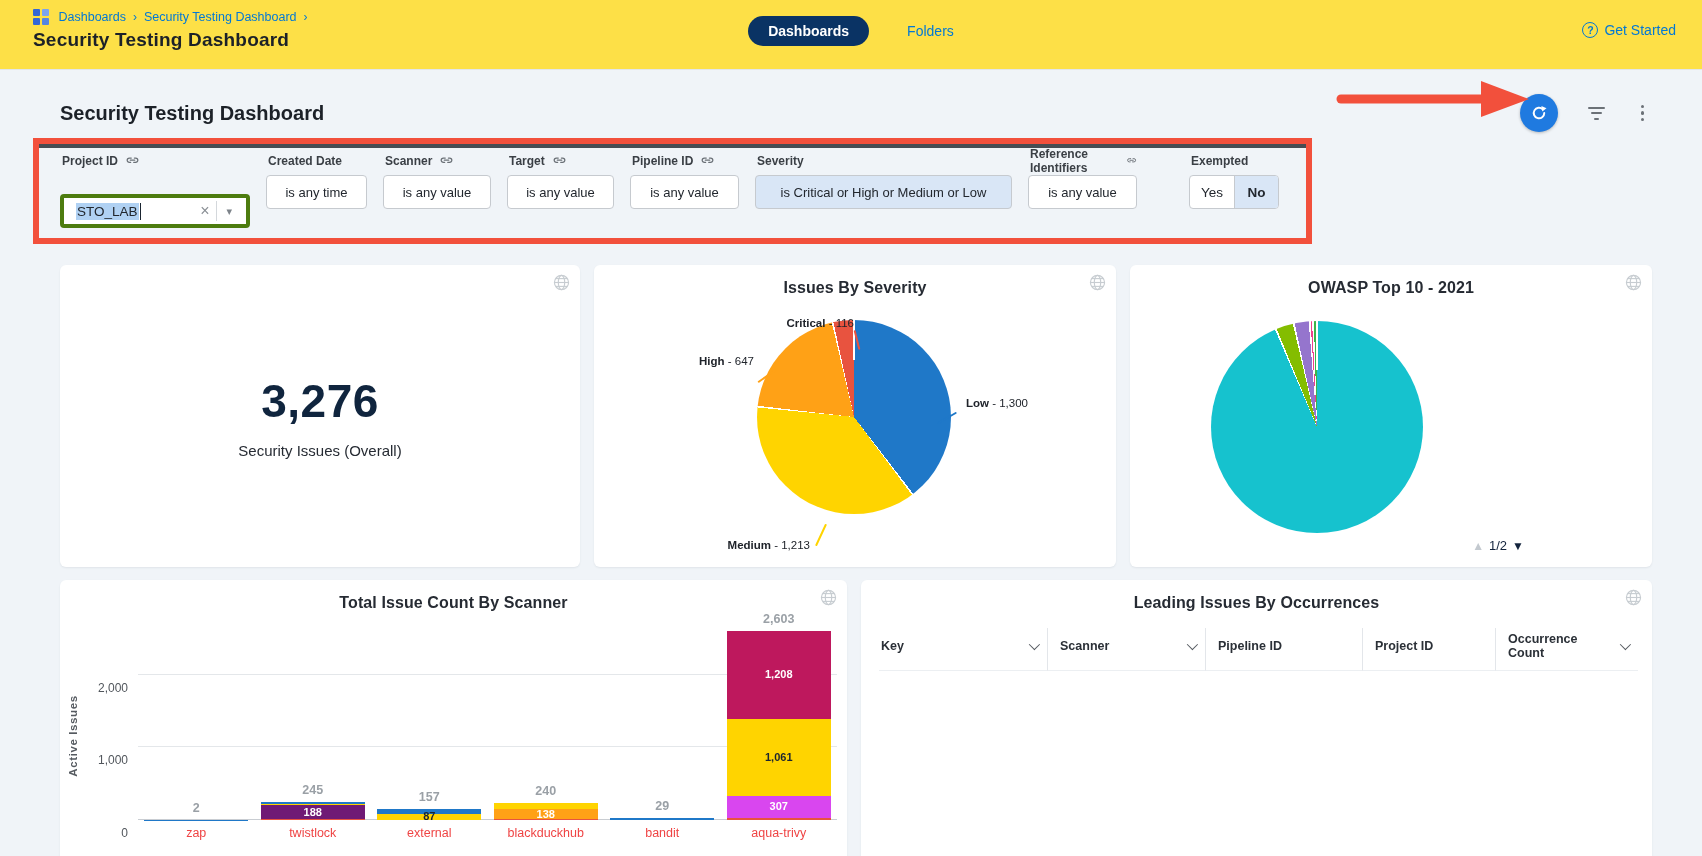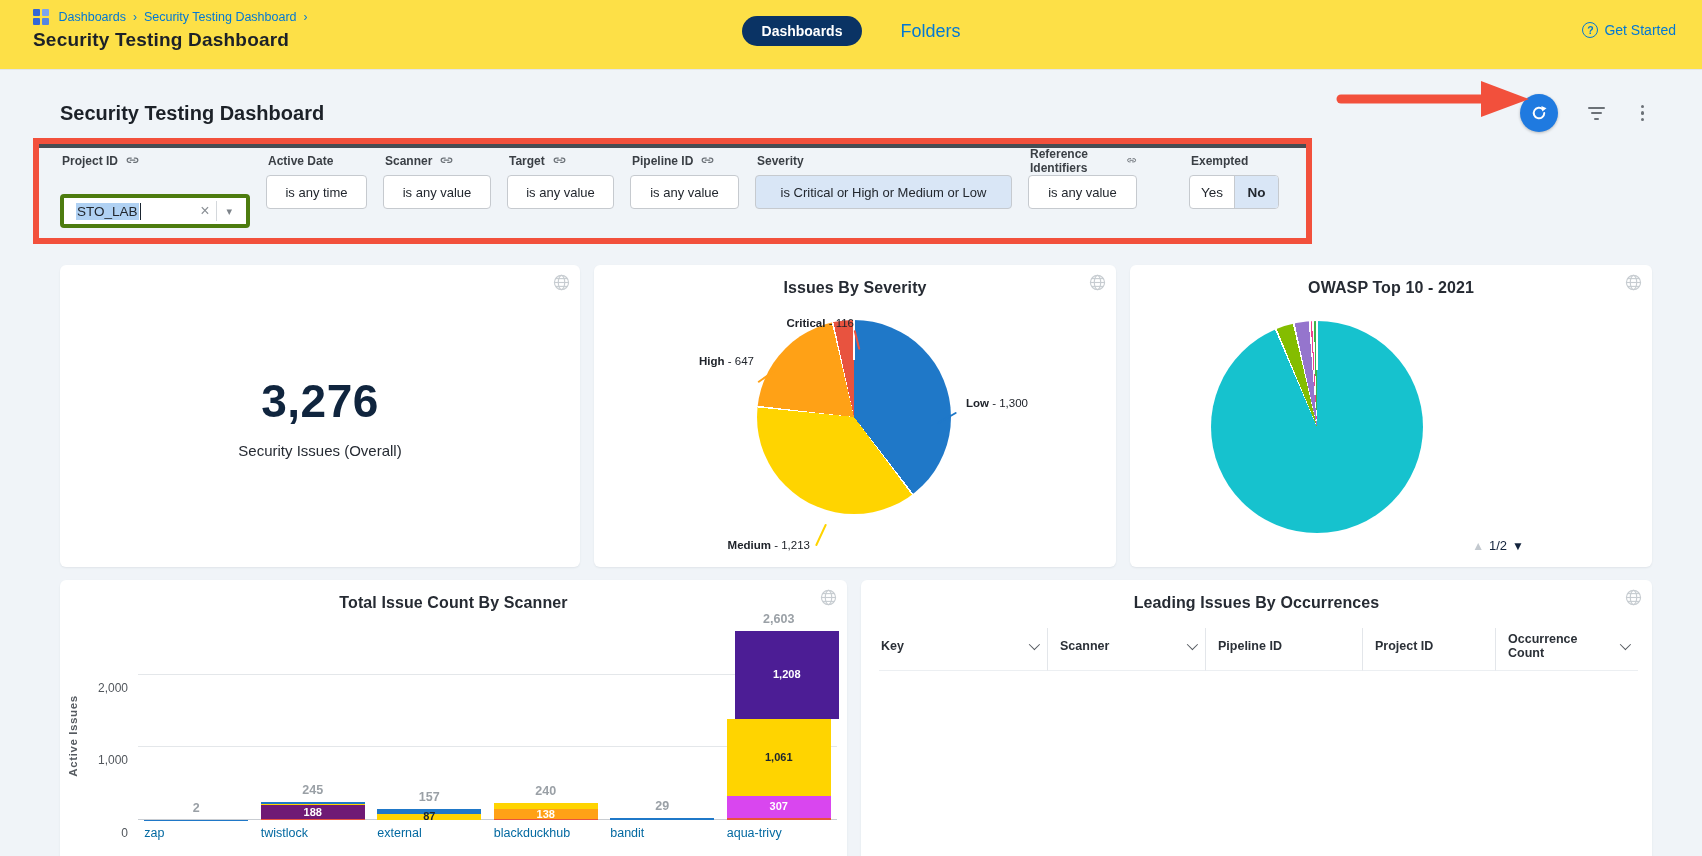--- a/index.html
+++ b/index.html
@@ -12,21 +12,21 @@
   .grid-ic { display:inline-grid; grid-template-columns:7px 7px; grid-template-rows:7px 7px; gap:1.5px; margin-right:3px; }
   .grid-ic b { background:#3367d6; border-radius:1px; }
   .grid-ic b:nth-child(2){ background:#7ba4f0; }
   .grid-ic b:nth-child(4){ background:#5586e2; }
   .crumb { color:#0278d5; text-decoration:none; cursor:pointer; }
   .crumb-sep { color:#0278d5; font-size:12px; }
   .page-title { font-size:19px; font-weight:bold; color:#1c2128; margin-top:4px; letter-spacing:.2px; }
   .center-tabs { position:absolute; left:0; right:0; top:16px; display:flex; justify-content:center; align-items:center; gap:38px; pointer-events:none; }
   .center-tabs > * { pointer-events:auto; }
   .tab-pill { background:#0a3364; color:#fff; font-size:14px; font-weight:bold; padding:7px 20px; border-radius:17px; cursor:pointer; }
-  .tab-link { color:#0278d5; font-size:18px; cursor:pointer; }
+  .tab-link { color:#0278d5; font-size:14px; cursor:pointer; }
   .get-started { position:absolute; right:26px; top:22px; display:flex; align-items:center; gap:6px; color:#0278d5; font-size:14px; cursor:pointer; }
   .q-ic { width:16px; height:16px; border:1.5px solid #0278d5; border-radius:50%; font-size:10.5px; font-weight:bold; display:flex; align-items:center; justify-content:center; }
 
   
   .content { position:relative; height:794px; background:#f0f4f8; }
   .section-row { display:flex; align-items:center; padding:24px 52px 0 60px; height:62px; }
   .section-title { font-size:20px; font-weight:bold; color:#1c2128; }
   .actions { margin-left:auto; display:flex; align-items:center; gap:26px; position:relative; }
   .refresh-btn { width:38px; height:38px; border-radius:50%; background:#1f7ae0; display:flex; align-items:center; justify-content:center; cursor:pointer; box-shadow:0 1px 3px rgba(0,0,0,.25); }
   .filter-ic { display:flex; flex-direction:column; gap:3.5px; align-items:center; cursor:pointer; padding:4px; }
@@ -87,21 +87,21 @@
   .gridline { position:absolute; left:0; right:0; height:1px; background:#e4e7ea;text-align:center; }
   .gridline.zero { background:#c9cdd2; }
   .ytick { position:absolute; right:100%; margin-right:10px; transform:translateY(50%); font-size:12px; color:#51565c; white-space:nowrap; }
   .cols,.xrow { position:absolute; left:0; right:0; display:flex; justify-content:space-around; }
   .cols { bottom:0; top:0; align-items:flex-end; }
   .xrow { top:206px; }
   .col { width:104px; display:flex; flex-direction:column; justify-content:flex-end; align-items:stretch; }
   .total { text-align:center; font-size:12.5px; font-weight:bold; color:#9aa0a6; margin-bottom:5px; }
   .seg { position:relative; width:100%; display:flex; align-items:center; justify-content:center; overflow:visible; }
   .seg span { font-size:11px; font-weight:bold; line-height:1; z-index:2; }
-  .xcat { width:104px; font-size:12.5px; color:#0369a1; }
+  .xcat { width:104px; text-align:center; font-size:12.5px; color:#ef4444; }
 
   
   .card-table { flex:1; height:330px; }
   .thead { display:grid; grid-template-columns:168px 158px 157px 133px 1fr; margin:16px 14px 0 18px; font-size:12.5px; font-weight:bold; color:#2b3037; }
   .th { display:flex; align-items:center; gap:6px; padding:4px 10px 10px 2px; border-bottom:1px solid #eceff2; }
   .th + .th { border-left:1px solid #e3e6ea; padding-left:12px; }
   .th .chev { margin-left:auto; }
   .chev { width:8px; height:8px; border-right:1.6px solid #555a60; border-bottom:1.6px solid #555a60; transform:rotate(45deg) translateY(-2px); cursor:pointer; flex:none; }
   .tbody { height:220px; }
 
@@ -180,21 +180,21 @@
           <span class="sel-text">STO_LAB</span>
           <span class="text-cursor"></span>
           <span class="clear-x">×</span>
           <span class="ctrl-div"></span>
           <span class="dd-caret">▾</span>
         </div>
       </div>
 
       <div class="fgroup">
         <div class="flabel">
-            <span>Active Date</span>
+            <span>Created Date</span>
           </div>
         <div class="fctrl" style="width:101px">is any time</div>
       </div>
 
       <div class="fgroup">
         <div class="flabel">
             <span>Scanner</span>
           <svg width="15" height="15" viewBox="0 0 24 24" fill="none" stroke="#6b7177" stroke-width="2" stroke-linecap="round">
               <path d="M9 15H7a3.5 3.5 0 0 1 0-7h3"></path>
               <path d="M15 8h2a3.5 3.5 0 0 1 0 7h-3"></path>
@@ -377,21 +377,21 @@
                   <span style="color: rgb(255, 255, 255);">138</span>
                 </div>
                 <div class="seg" style="height: 1px; background: rgb(232, 83, 63);"></div>
               </div>
               <div class="col">
                 <div class="total">29</div>
                 <div class="seg" style="height: 2.1px; background: rgb(31, 120, 200);"></div>
               </div>
               <div class="col">
                 <div class="total">2,603</div>
-                <div class="seg" style="height: 87.9px; background: #4c1d95; margin-left: 8px;">
+                <div class="seg" style="height: 87.9px; background: #be185d;">
                   <span style="color: rgb(255, 255, 255);">1,208</span>
                 </div>
                 <div class="seg" style="height: 77.2px; background: rgb(255, 212, 0);">
                   <span style="color: rgb(27, 36, 48);">1,061</span>
                 </div>
                 <div class="seg" style="height: 22.3px; background: #d946ef;">
                   <span style="color: rgb(255, 255, 255);">307</span>
                 </div>
                 <div class="seg" style="height: 2px; background: rgb(232, 83, 63);"></div>
               </div>

